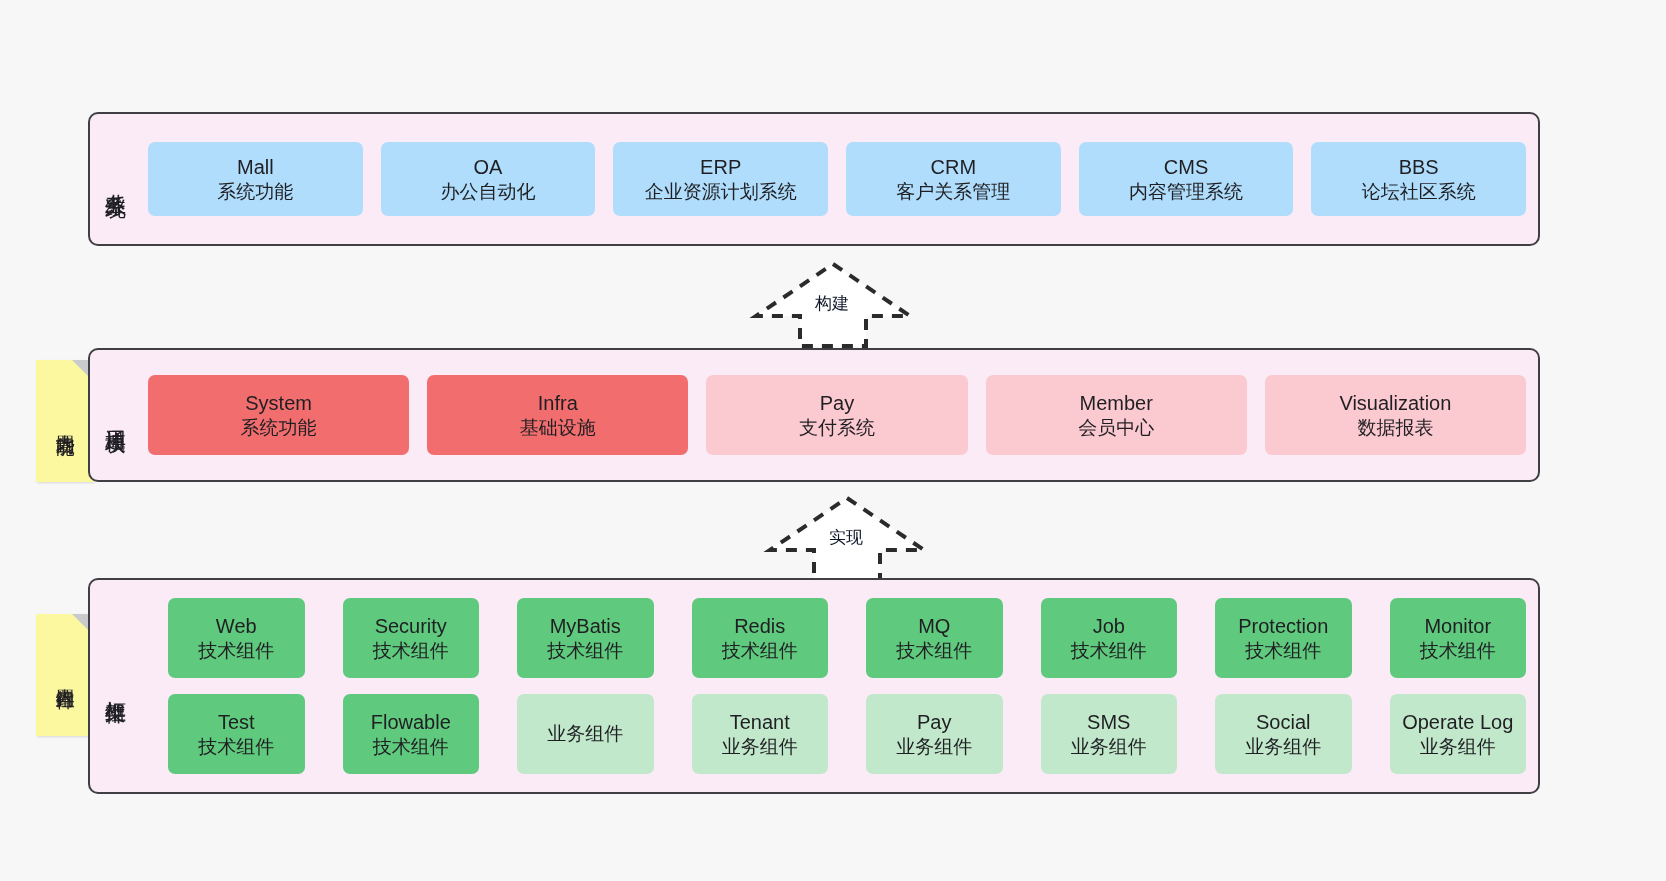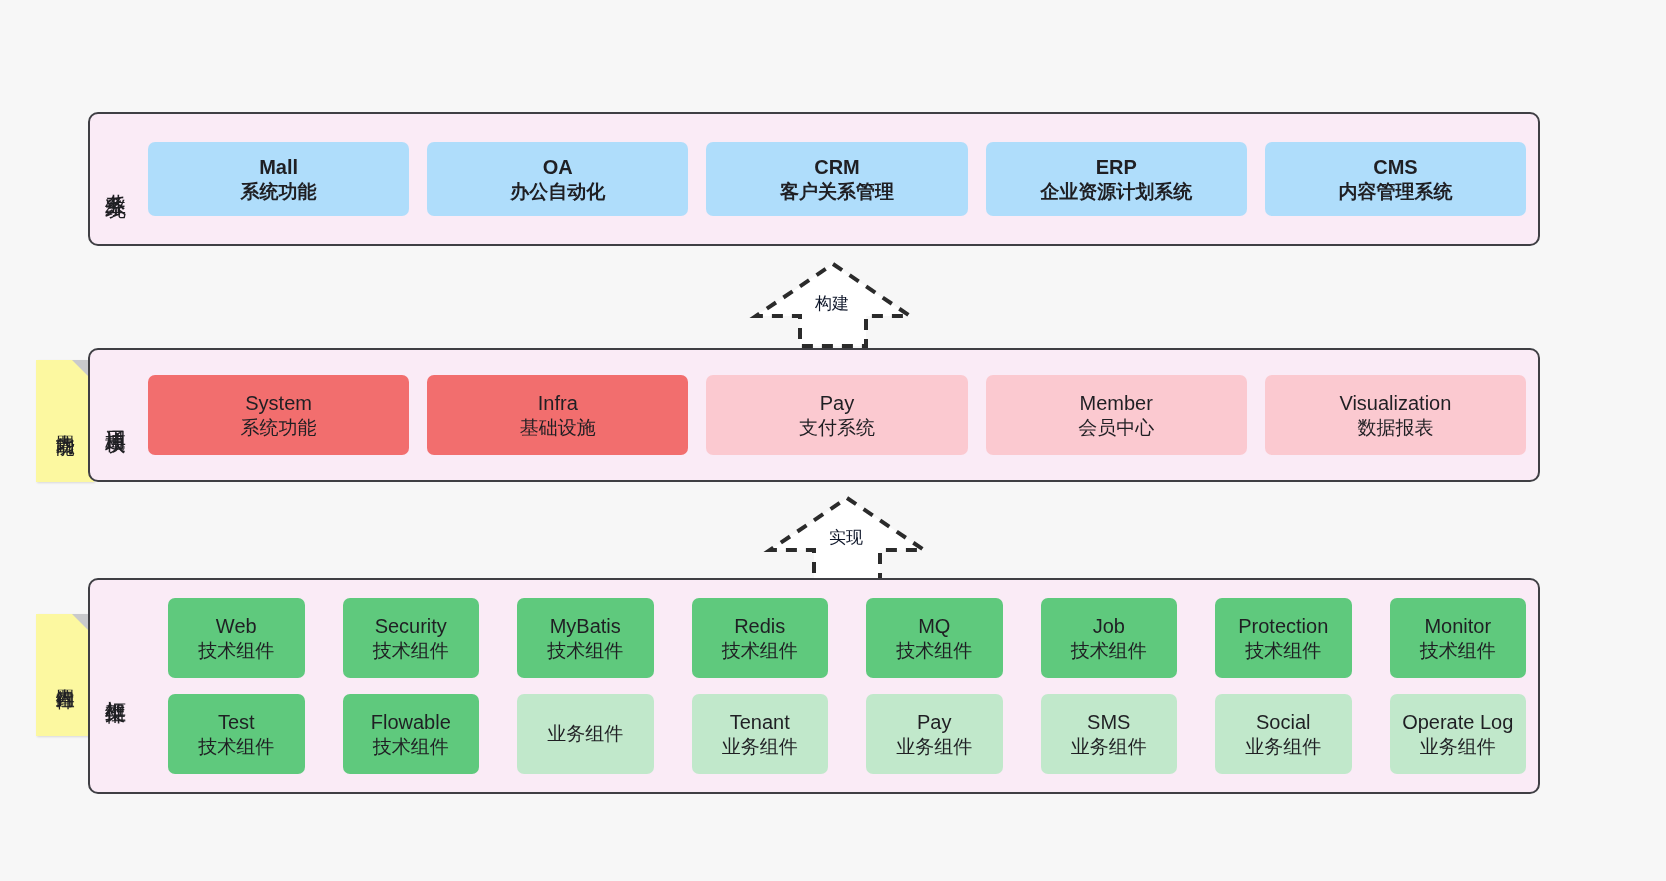--- a/index.html
+++ b/index.html
@@ -88,21 +88,21 @@
   }
   .card.wrap .en { white-space: normal; }
 
   .card.blue    { background: #AFDDFB; }
   .card.red     { background: #F26E6E; }
   .card.pink    { background: #FBC9D0; }
   .card.green   { background: #5FC97D; }
   .card.ltgreen { background: #C1E8CB; }
 
   .layer-biz   { left: 88px;  top: 112px; width: 1452px; height: 134px; }
-  .layer-biz .card { height: 74px; font-weight: bold; }
+  .layer-biz .card { height: 74px; }
 
   .layer-common { left: 88px; top: 348px; width: 1452px; height: 134px; align-items: center; }
   .layer-common .card { height: 80px; }
 
   .layer-frame { left: 88px; top: 578px; width: 1452px; height: 216px; }
   .layer-frame .card { height: 80px; margin-left: 20px; }
 
   
   .sticky {
     position: absolute;
@@ -155,30 +155,34 @@
       <div class="row">
         <div class="card blue">
           <div class="en">Mall</div>
           <div class="cn">系统功能</div>
         </div>
         <div class="card blue">
           <div class="en">OA</div>
           <div class="cn">办公自动化</div>
         </div>
         <div class="card blue">
+          <div class="en">ERP</div>
+          <div class="cn">企业资源计划系统</div>
+        </div>
+        <div class="card blue">
           <div class="en">CRM</div>
           <div class="cn">客户关系管理</div>
         </div>
         <div class="card blue">
-          <div class="en">ERP</div>
-          <div class="cn">企业资源计划系统</div>
-        </div>
-        <div class="card blue">
           <div class="en">CMS</div>
           <div class="cn">内容管理系统</div>
+        </div>
+        <div class="card blue">
+          <div class="en">BBS</div>
+          <div class="cn">论坛社区系统</div>
         </div>
       </div>
     </div>
   </div>
 
   <div class="arrow" style="left:748px; top:258px; width:170px; height:92px;">
     <svg width="170" height="92" viewBox="0 0 170 92" xmlns="http://www.w3.org/2000/svg">
       <path d="M85 6 L162 58 L118 58 L118 88 L52 88 L52 58 L8 58 Z" fill="#FFFFFF" stroke="#2B2B2B" stroke-width="4" stroke-dasharray="11,9" stroke-linejoin="miter"></path>
     </svg>
   </div>

